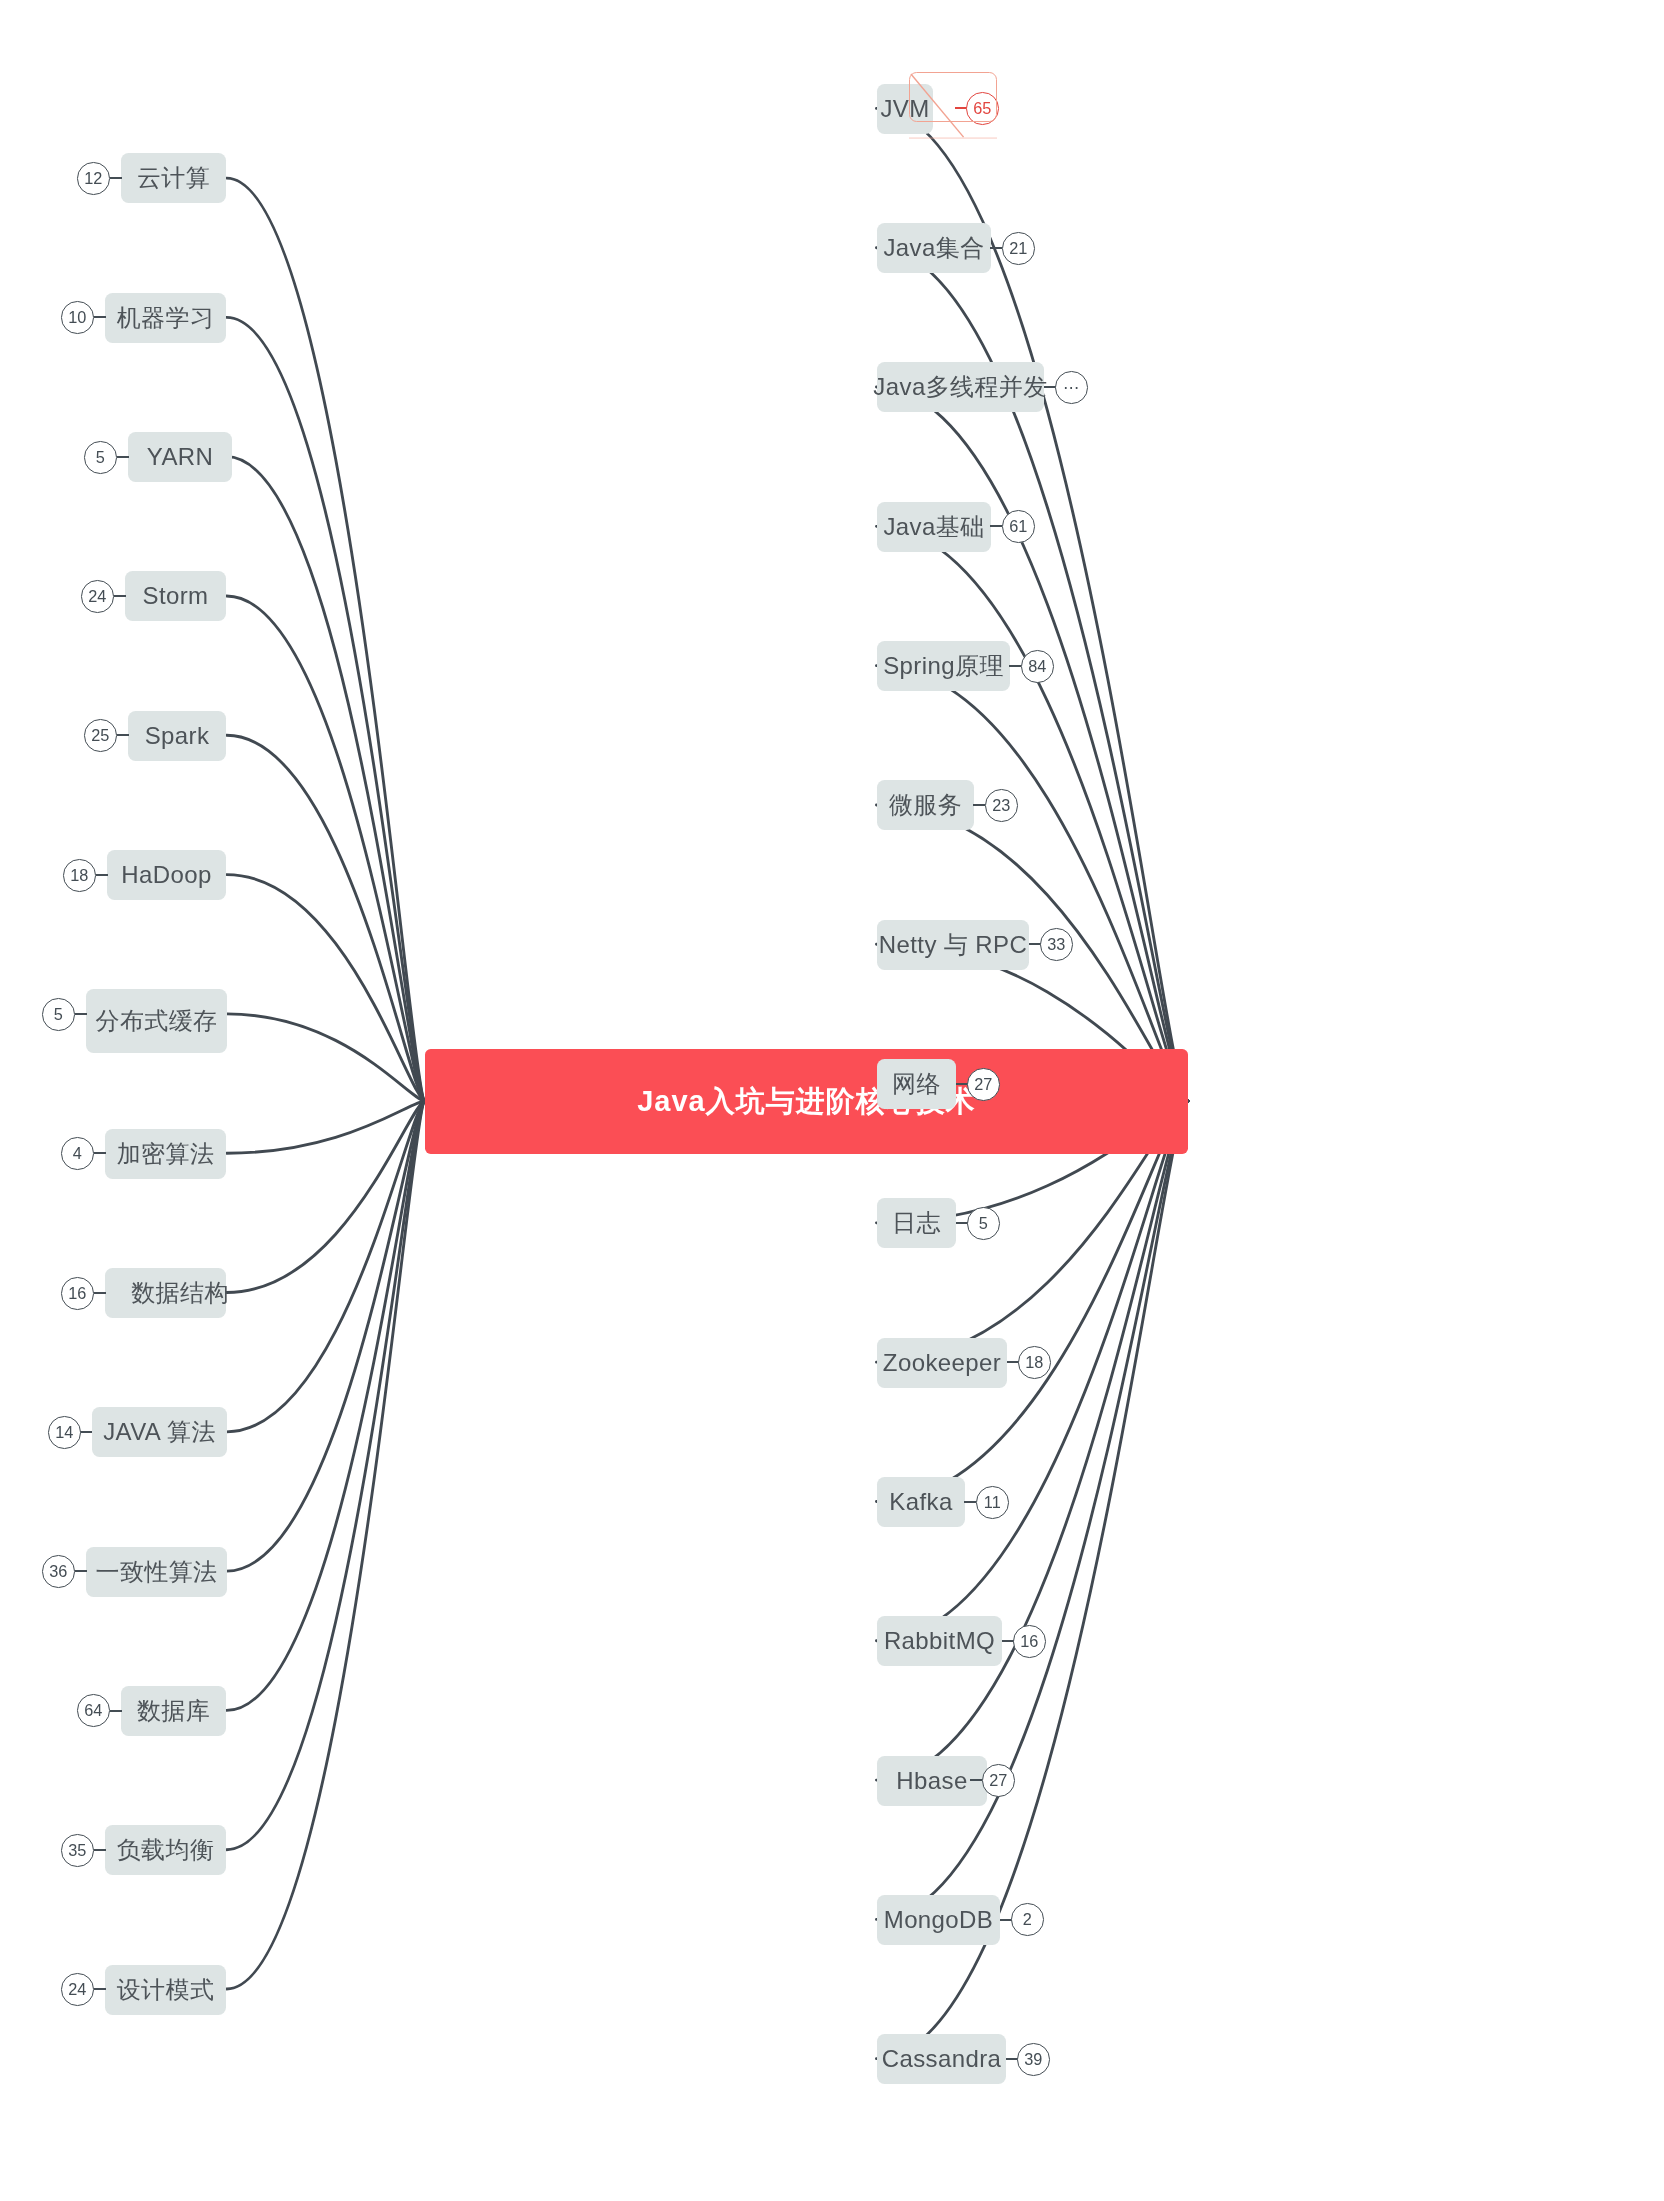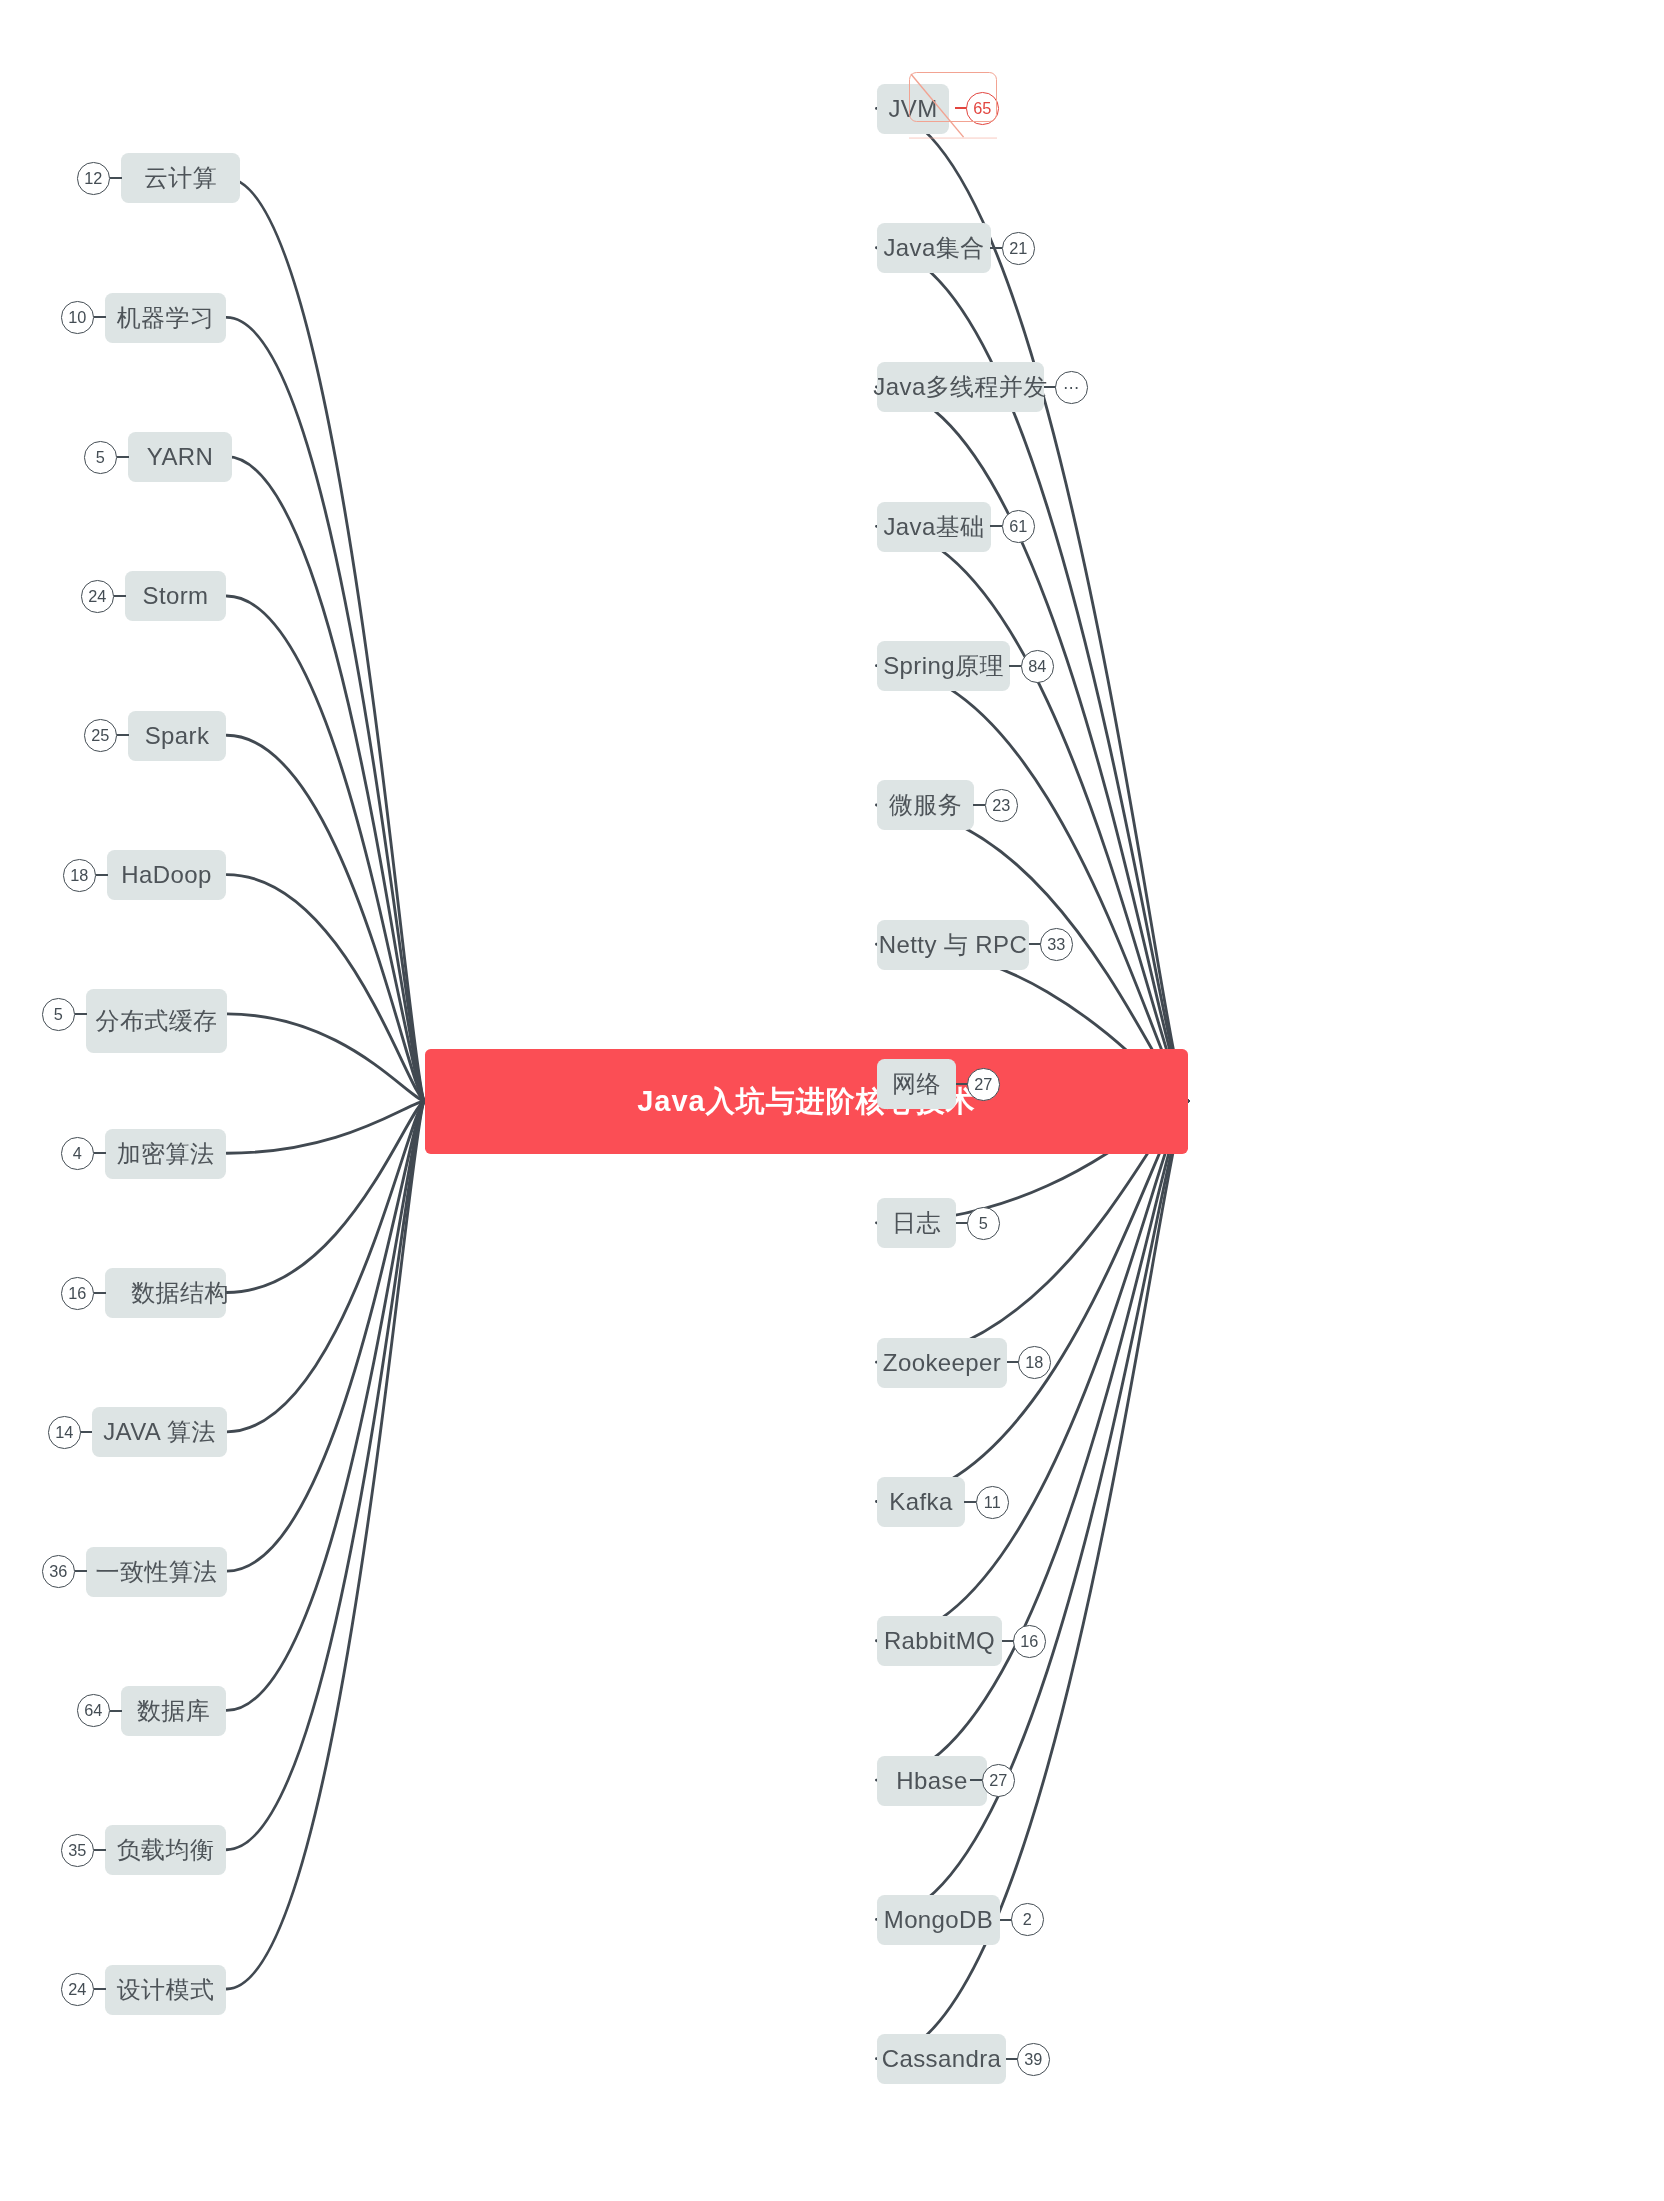--- a/index.html
+++ b/index.html
@@ -118,21 +118,21 @@
       <path d="M 1243 1152 C 1216.92 1152, 1112.6 1279.5316455696202, 917 1279.5316455696202" fill="none" stroke="#414951" stroke-width="3" stroke-linecap="round"></path>
       <path d="M 1243 1152 C 1216.92 1152, 1112.6 1425.2911392405063, 917 1425.2911392405063" fill="none" stroke="#414951" stroke-width="3" stroke-linecap="round"></path>
       <path d="M 1243 1152 C 1216.92 1152, 1112.6 1571.0506329113923, 917 1571.0506329113923" fill="none" stroke="#414951" stroke-width="3" stroke-linecap="round"></path>
       <path d="M 1243 1152 C 1216.92 1152, 1112.6 1716.8101265822784, 917 1716.8101265822784" fill="none" stroke="#414951" stroke-width="3" stroke-linecap="round"></path>
       <path d="M 1243 1152 C 1216.92 1152, 1112.6 1862.5696202531647, 917 1862.5696202531647" fill="none" stroke="#414951" stroke-width="3" stroke-linecap="round"></path>
       <path d="M 1243 1152 C 1216.92 1152, 1112.6 2008.3291139240507, 917 2008.3291139240507" fill="none" stroke="#414951" stroke-width="3" stroke-linecap="round"></path>
       <path d="M 1243 1152 C 1216.92 1152, 1112.6 2154.0886075949365, 917 2154.0886075949365" fill="none" stroke="#414951" stroke-width="3" stroke-linecap="round"></path>
     </svg>
   <div id="nodes-layer">
       <div class="node root" style="left: 425px; top: 1049px; width: 763px; height: 105px;">Java入坑与进阶核心技术</div>
-      <div class="node" style="left: 121px; top: 153px; width: 119px; height: 50px;">云计算</div>
+      <div class="node" style="left: 121px; top: 153px; width: 105px; height: 50px;">云计算</div>
       <div class="badge-stem" style="top: 177px; width: 11.5px; left: 110px;"></div>
       <div class="badge" style="top: 162px; left: 77px;">12</div>
       <div class="node" style="left: 105px; top: 293px; width: 121px; height: 50px;">机器学习</div>
       <div class="badge-stem" style="top: 316px; width: 11.5px; left: 94px;"></div>
       <div class="badge" style="top: 301px; left: 61px;">10</div>
       <div class="node" style="left: 128px; top: 432px; width: 104px; height: 50px;">YARN</div>
       <div class="badge-stem" style="top: 456px; width: 11.5px; left: 117px;"></div>
       <div class="badge" style="top: 441px; left: 84px;">5</div>
       <div class="node" style="left: 125px; top: 571px; width: 101px; height: 50px;">Storm</div>
       <div class="badge-stem" style="top: 595px; width: 11.5px; left: 114px;"></div>
@@ -160,21 +160,21 @@
       <div class="badge" style="top: 1555px; left: 42px;">36</div>
       <div class="node" style="left: 121px; top: 1686px; width: 105px; height: 50px;">数据库</div>
       <div class="badge-stem" style="top: 1710px; width: 11.5px; left: 110px;"></div>
       <div class="badge" style="top: 1694px; left: 77px;">64</div>
       <div class="node" style="left: 105px; top: 1825px; width: 121px; height: 50px;">负载均衡</div>
       <div class="badge-stem" style="top: 1849px; width: 11.5px; left: 94px;"></div>
       <div class="badge" style="top: 1834px; left: 61px;">35</div>
       <div class="node" style="left: 105px; top: 1965px; width: 121px; height: 50px;">设计模式</div>
       <div class="badge-stem" style="top: 1988px; width: 11.5px; left: 94px;"></div>
       <div class="badge" style="top: 1973px; left: 61px;">24</div>
-      <div class="node" style="left: 877px; top: 84px; width: 72px; height: 50px;">JVM</div>
+      <div class="node" style="left: 877px; top: 84px; width: 56px; height: 50px;">JVM</div>
       <div class="badge-stem alert" style="top: 107px; width: 11.5px; left: 955px;"></div>
       <div class="badge alert" style="top: 92px; left: 966px;">65</div>
       <div class="node" style="left: 877px; top: 223px; width: 114px; height: 50px;">Java集合</div>
       <div class="badge-stem" style="top: 247px; width: 11.5px; left: 990px;"></div>
       <div class="badge" style="top: 232px; left: 1002px;">21</div>
       <div class="node" style="left: 877px; top: 362px; width: 167px; height: 50px;">Java多线程并发</div>
       <div class="badge-stem" style="top: 386px; width: 11.5px; left: 1044px;"></div>
       <div class="badge" style="top: 371px; left: 1055px;">⋯</div>
       <div class="node" style="left: 877px; top: 502px; width: 114px; height: 50px;">Java基础</div>
       <div class="badge-stem" style="top: 525px; width: 11.5px; left: 990px;"></div>

